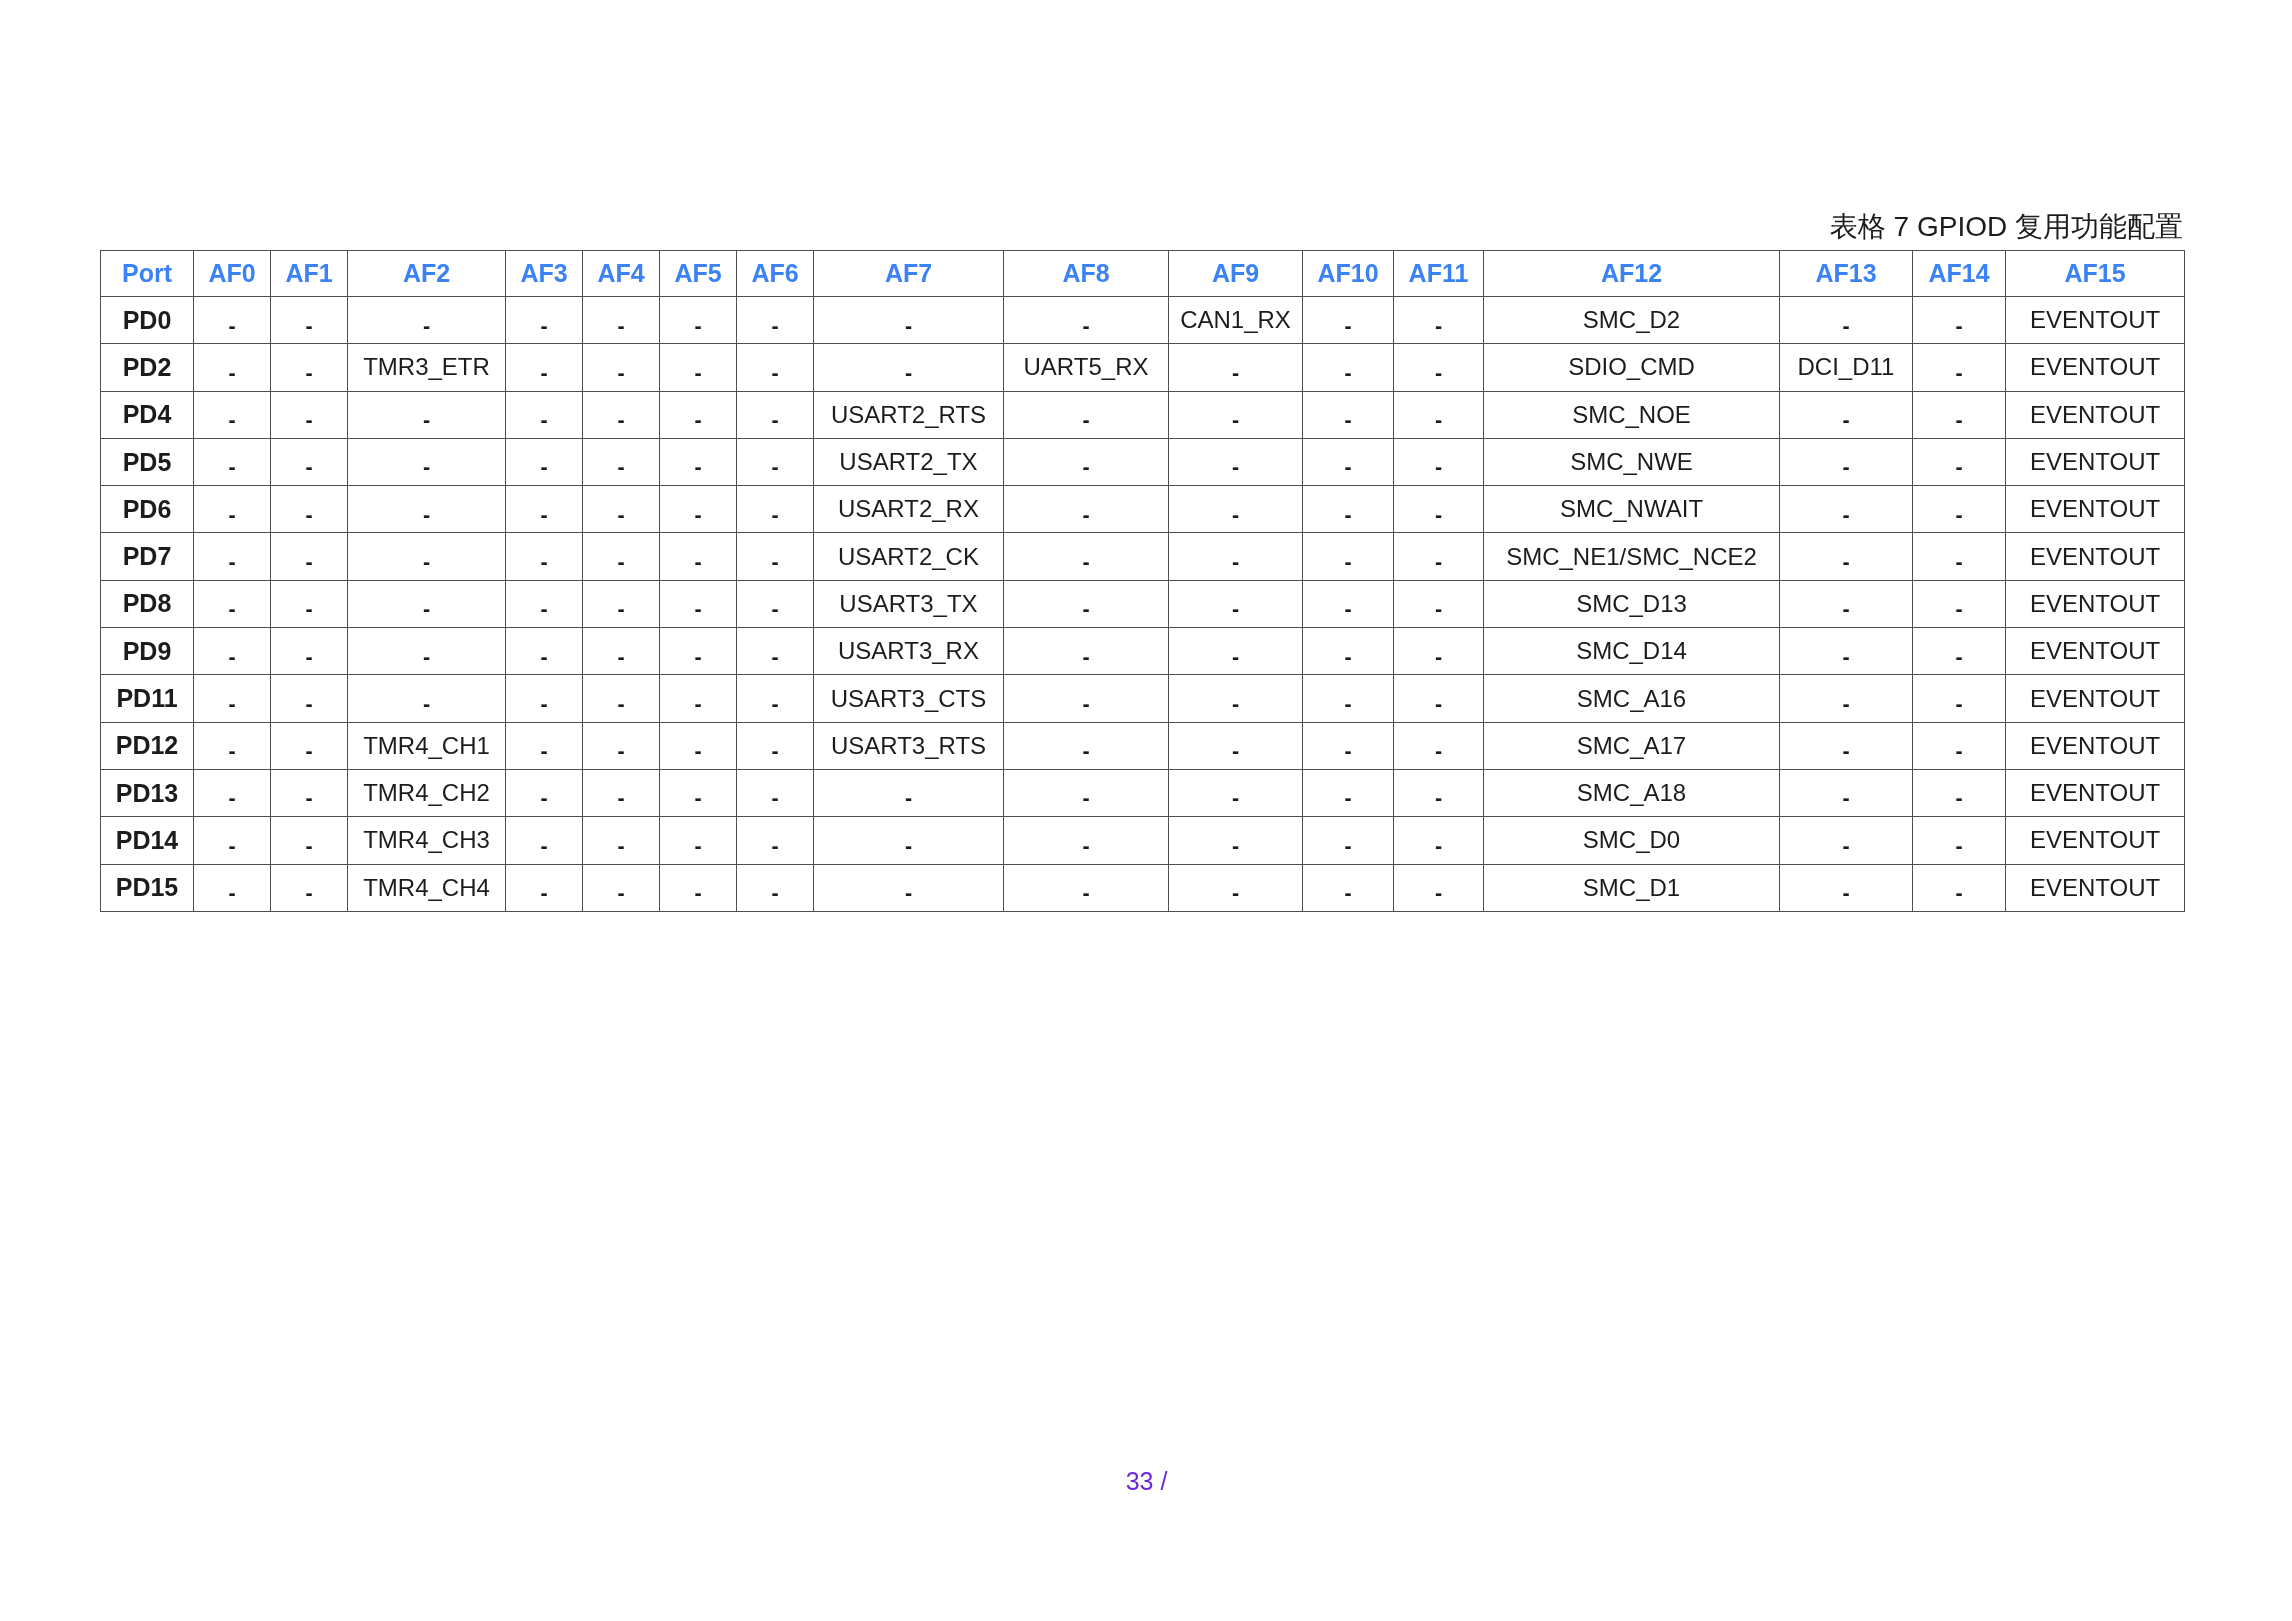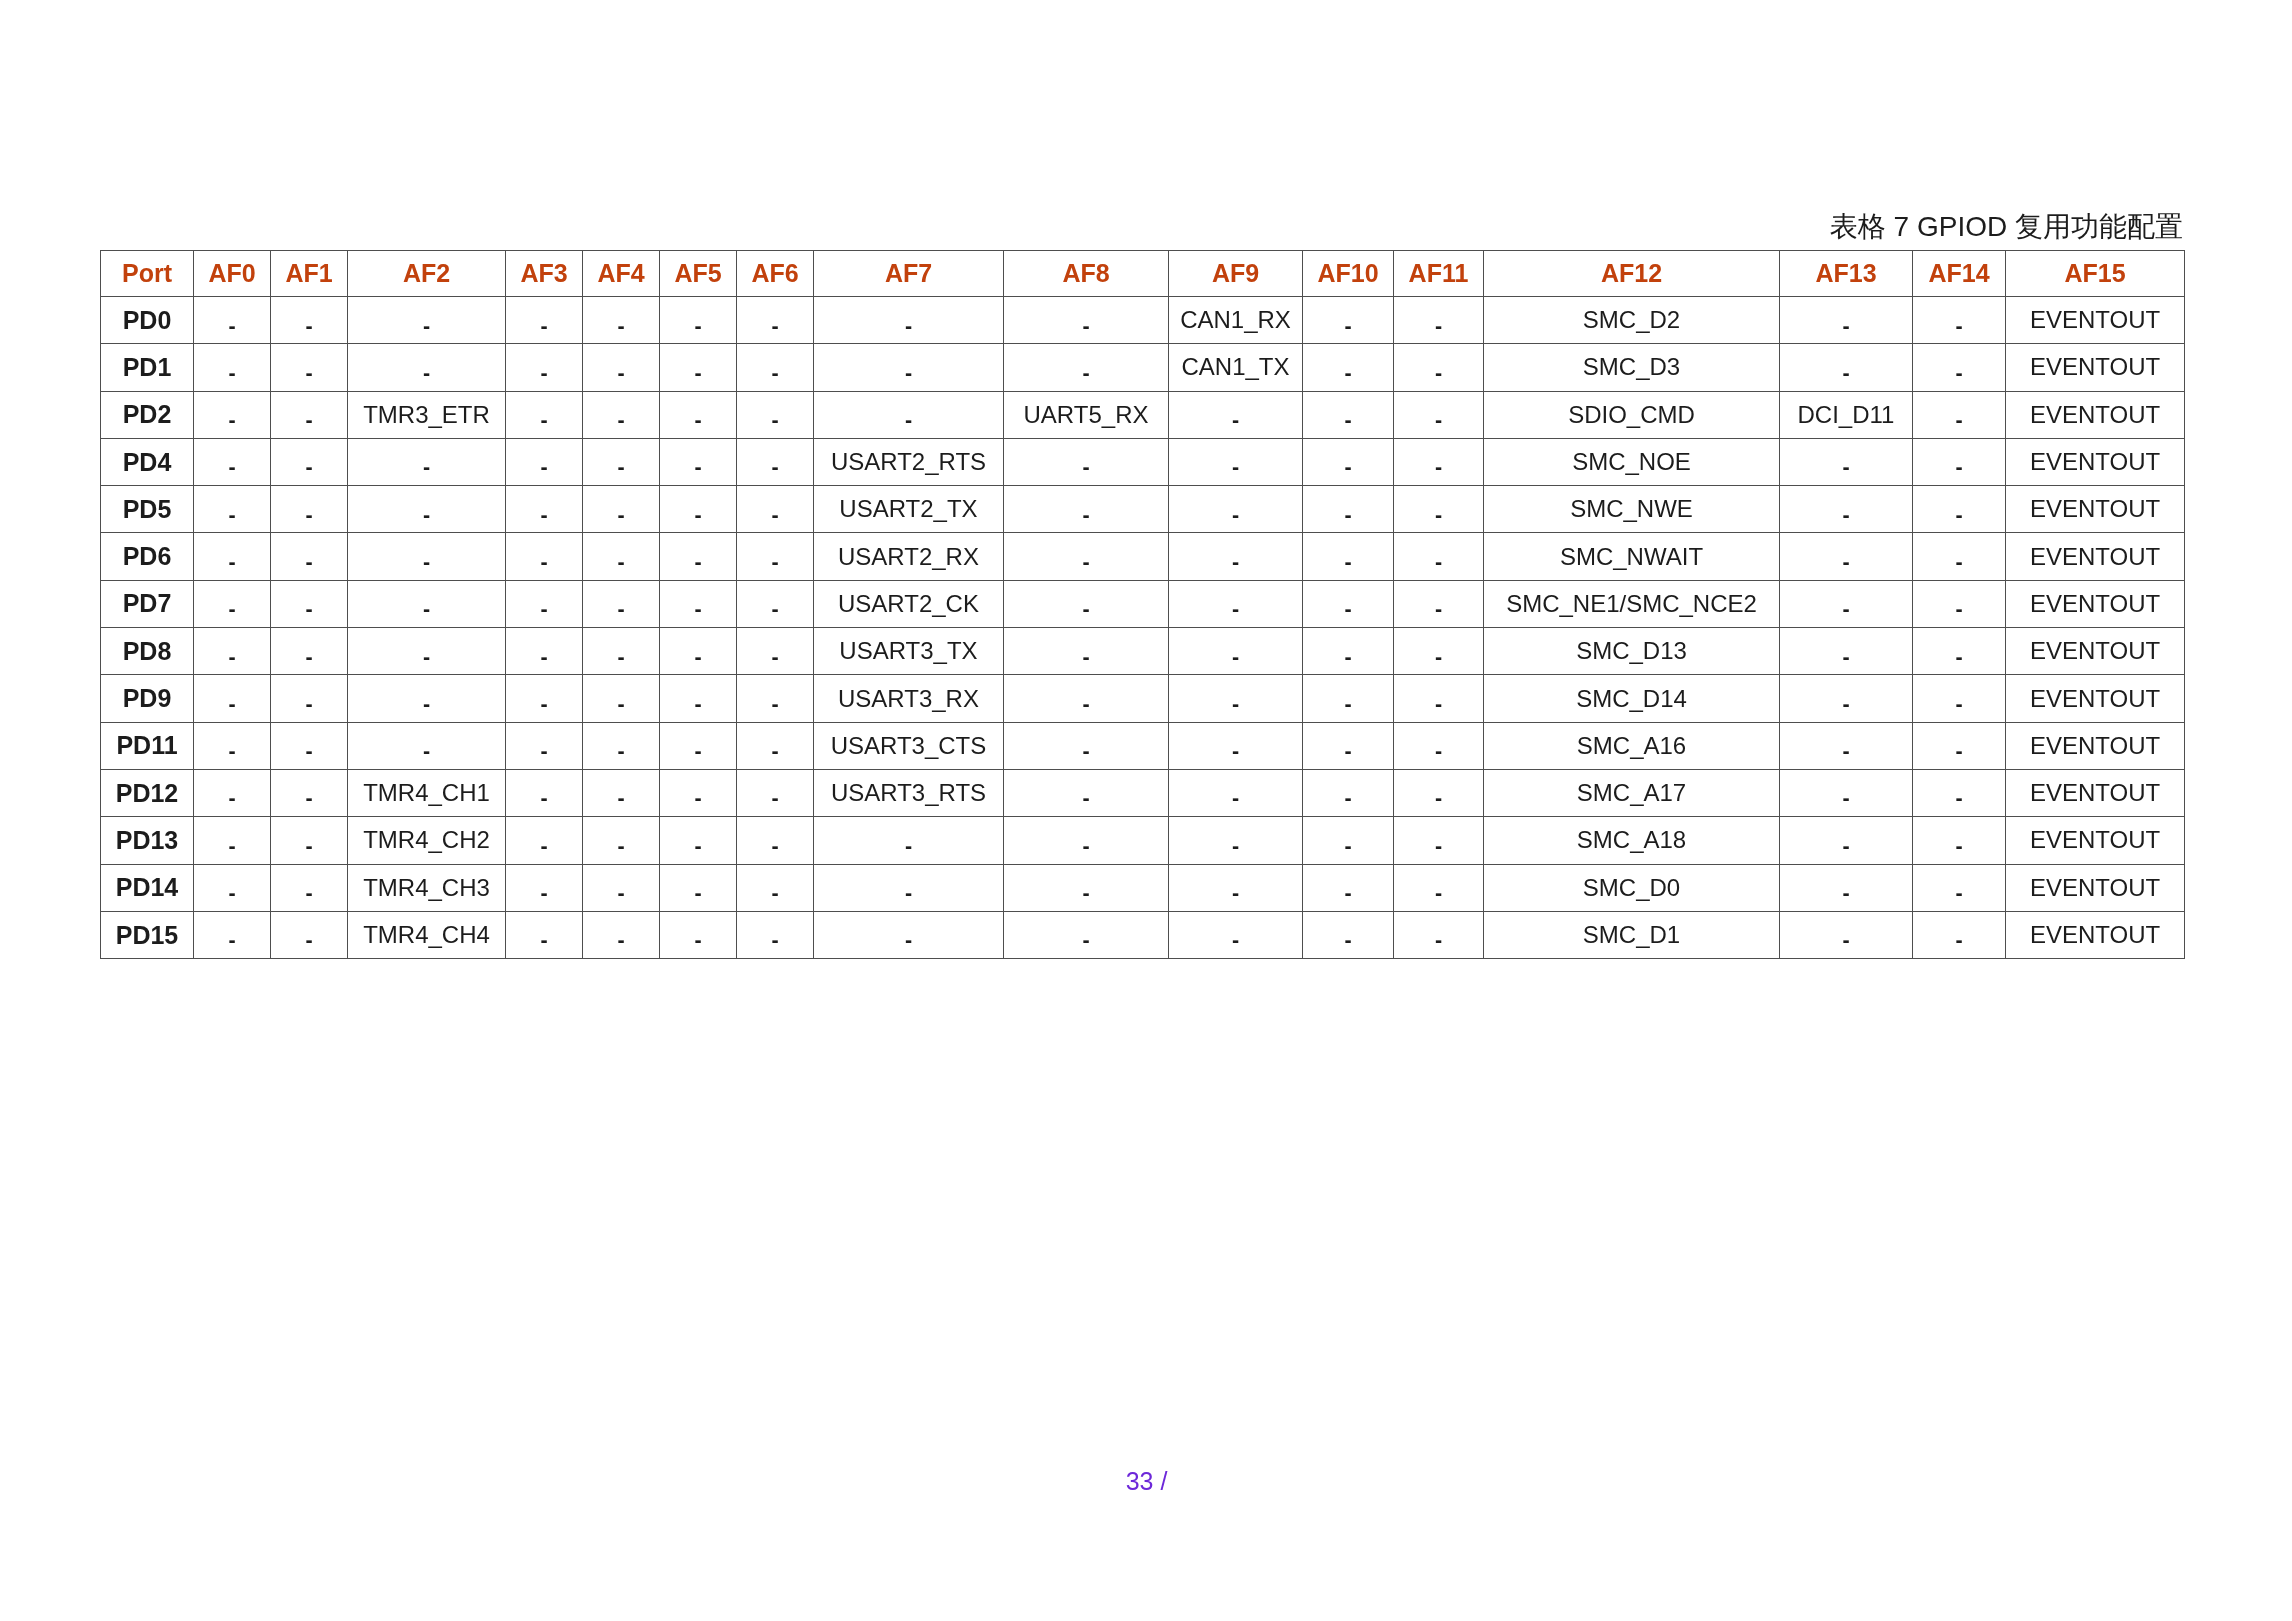--- a/index.html
+++ b/index.html
@@ -39,21 +39,21 @@
     text-align: center;
     white-space: nowrap;
     overflow: hidden;
     padding: 0;
   }
   .af-table th {
     height: 45px;
     font-size: 25px;
     font-weight: bold;
     vertical-align: middle;
-    color: #c2410c;
+    color: #3b82f6;
   }
   .af-table td {
     height: 40px;
     font-size: 24px;
     font-weight: normal;
     vertical-align: middle;
     color: #1c1c1c;
   }
   .af-table td.port {
     font-weight: bold;
@@ -137,39 +137,20 @@
         <td class="dash">-</td>
         <td>CAN1_RX</td>
         <td class="dash">-</td>
         <td class="dash">-</td>
         <td>SMC_D2</td>
         <td class="dash">-</td>
         <td class="dash">-</td>
         <td>EVENTOUT</td>
       </tr>
       <tr>
-        <td class="port">PD1</td>
-        <td class="dash">-</td>
-        <td class="dash">-</td>
-        <td class="dash">-</td>
-        <td class="dash">-</td>
-        <td class="dash">-</td>
-        <td class="dash">-</td>
-        <td class="dash">-</td>
-        <td class="dash">-</td>
-        <td class="dash">-</td>
-        <td>CAN1_TX</td>
-        <td class="dash">-</td>
-        <td class="dash">-</td>
-        <td>SMC_D3</td>
-        <td class="dash">-</td>
-        <td class="dash">-</td>
-        <td>EVENTOUT</td>
-      </tr>
-      <tr>
         <td class="port">PD2</td>
         <td class="dash">-</td>
         <td class="dash">-</td>
         <td>TMR3_ETR</td>
         <td class="dash">-</td>
         <td class="dash">-</td>
         <td class="dash">-</td>
         <td class="dash">-</td>
         <td class="dash">-</td>
         <td>UART5_RX</td>

